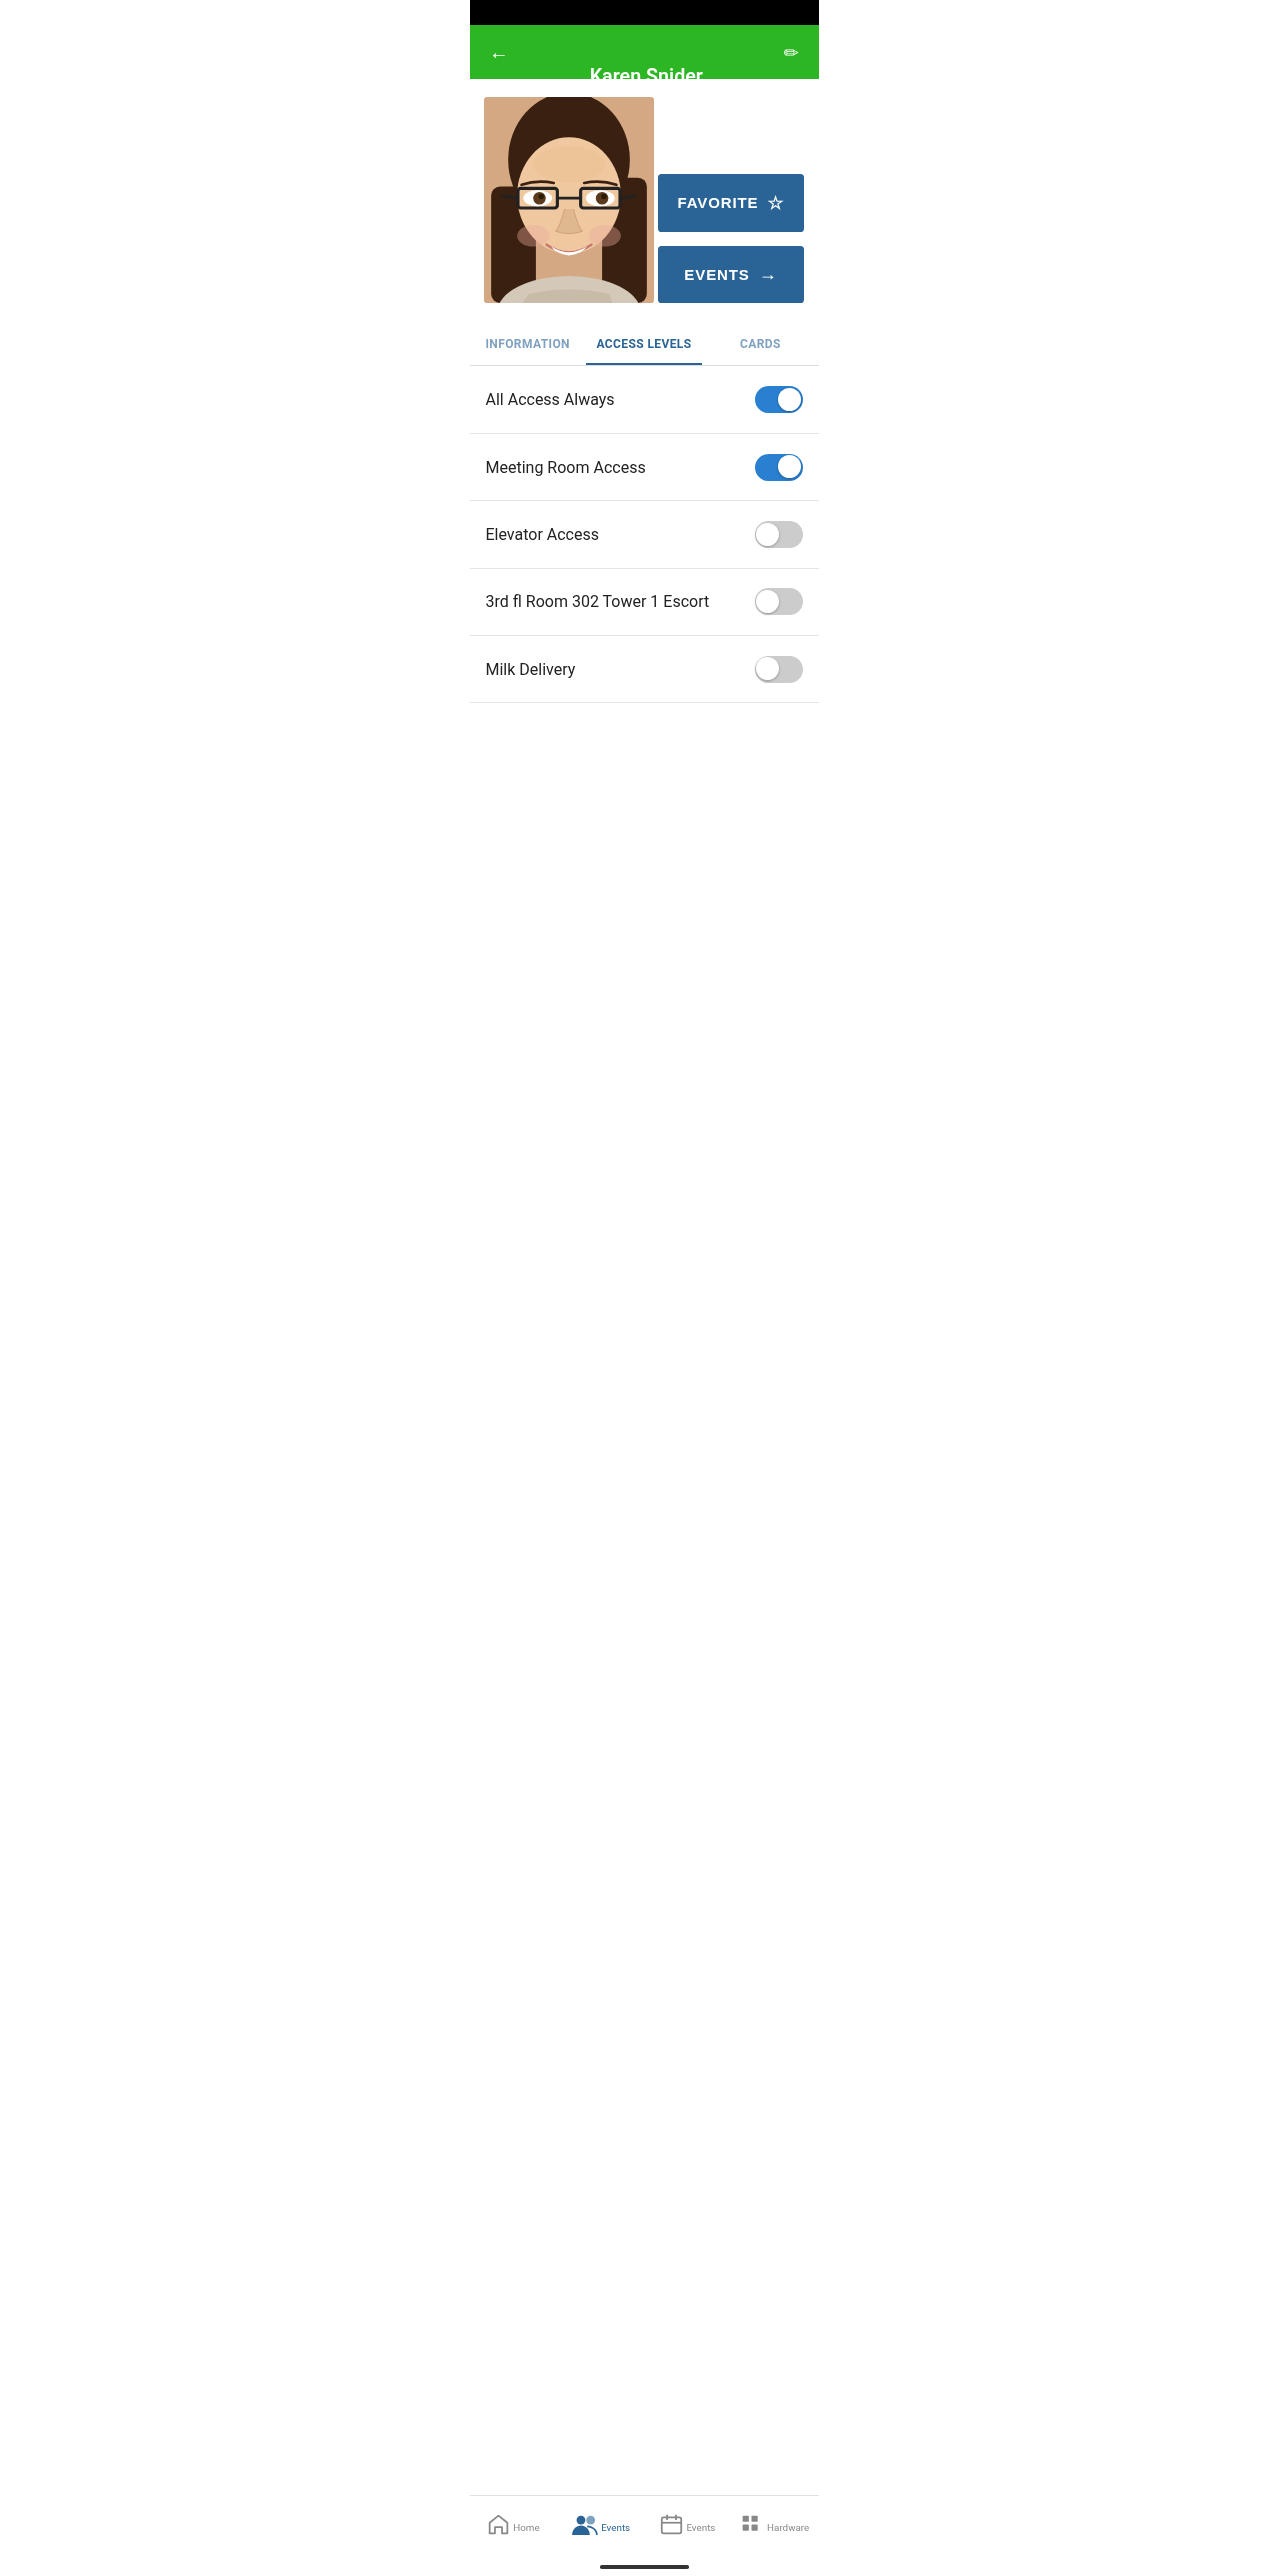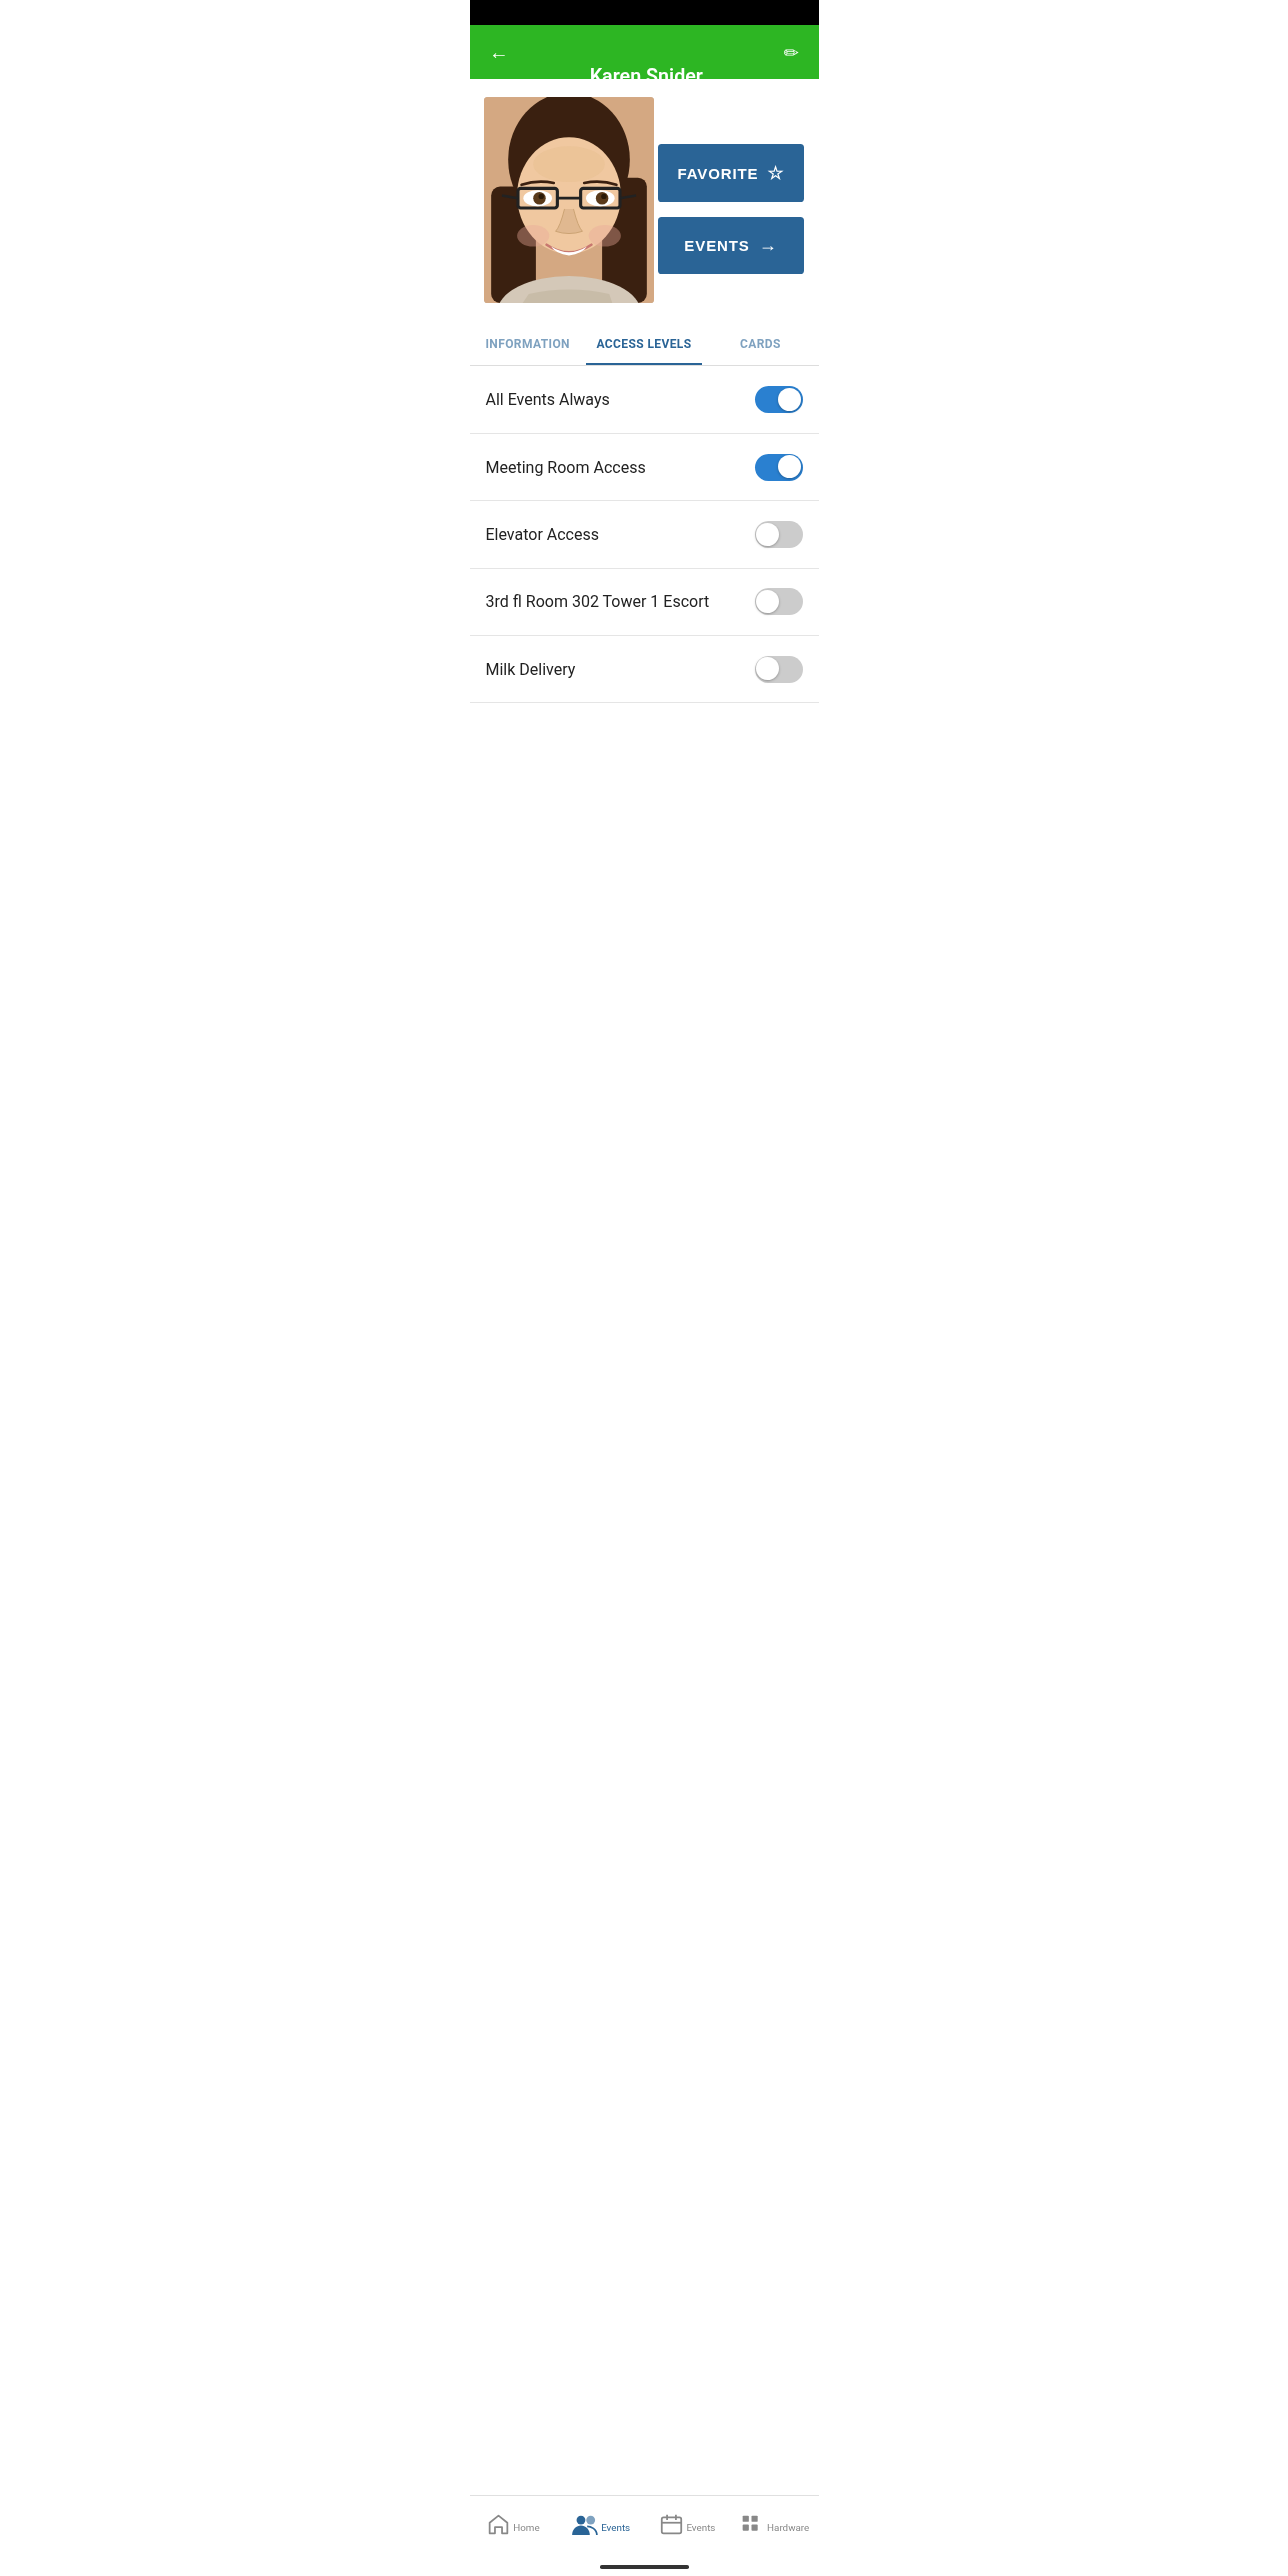--- a/index.html
+++ b/index.html
@@ -50,21 +50,21 @@
       font-size: 18px;
       cursor: pointer;
       padding: 3.6px;
     }
 
     
     .profile-section {
       display: flex;
       padding: 18px 14.3px 14.3px 14.3px;
       gap: 4px;
-      align-items: center;
+      align-items: flex-end;
     }
     .profile-photo {
       width: 170px;
       height: 206px;
       flex-shrink: 0;
       background: #c8b8a2;
       border-radius: 3.6px;
       overflow: hidden;
       position: relative;
     }
@@ -291,21 +291,21 @@
 </div>
 
 <div class="tabs">
   <div class="tab">INFORMATION</div>
   <div class="tab active">ACCESS LEVELS</div>
   <div class="tab">CARDS</div>
 </div>
 
 <div class="access-list" id="access-list">
 <div class="access-item">
-      <span class="access-label">All Events Always</span>
+      <span class="access-label">All Access Always</span>
       <div class="toggle on">
         <div class="toggle-knob"></div>
       </div>
     </div>
     <div class="access-item">
       <span class="access-label">Meeting Room Access</span>
       <div class="toggle on">
         <div class="toggle-knob"></div>
       </div>
     </div>

